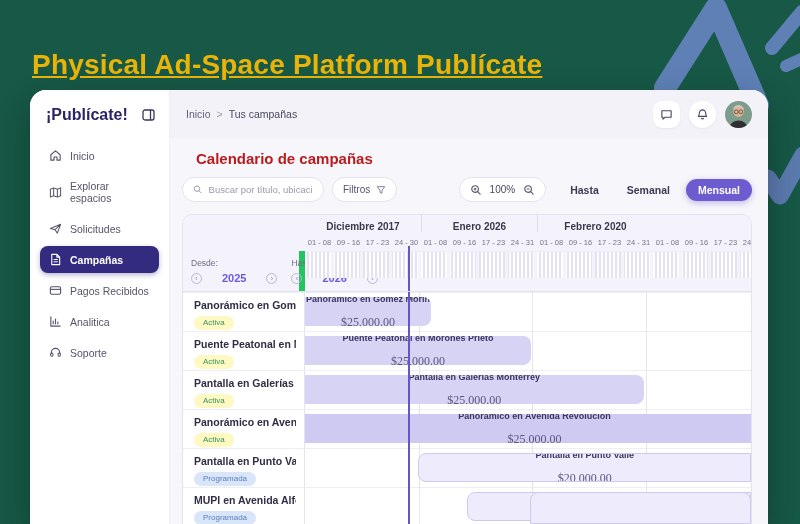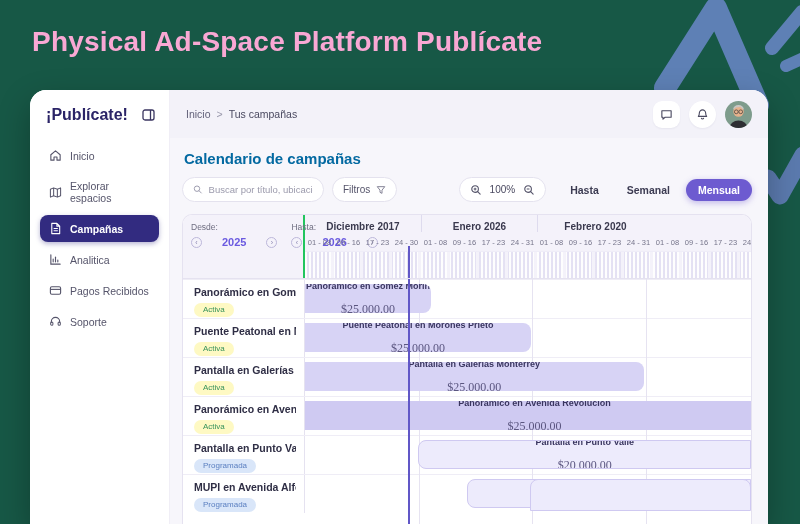--- a/index.html
+++ b/index.html
@@ -2,31 +2,31 @@
 <html><head>
 <meta charset="utf-8">
 <style>
   * { margin:0; padding:0; box-sizing:border-box; }
   html,body { width:800px; height:524px; }
   body { font-family:"Liberation Sans", sans-serif; background:#175846; overflow:hidden; }
   .page { position:relative; width:800px; height:524px; overflow:hidden; }
 
   
   .deco { position:absolute; top:0; right:0; pointer-events:none; }
-  .banner-title { position:absolute; left:32px; top:26px; font-size:28px; font-weight:700;
-    color:#f9a8d4; letter-spacing:.2px; }
+  .banner-title { position:absolute; left:32px; top:49px; font-size:28px; font-weight:700;
+    color:#eab308; letter-spacing:.2px;text-decoration:underline; }
 
   
   .card { position:absolute; left:30px; top:90px; width:738px; height:434px;
     background:#FBFAFE; border-radius:16px 16px 0 0; box-shadow:0 12px 32px rgba(0,0,0,.28);
     display:flex; overflow:hidden; }
 
   
   .sidebar { width:140px; background:#FFFFFF; border-right:1px solid #F0EEF6; padding:16px 0 0 0; flex:none; }
-  .logo-row { display:flex; align-items:center; gap:14px; padding:0 14px 14px 16px;justify-content:center; }
+  .logo-row { display:flex; align-items:center; gap:14px; padding:0 14px 14px 16px; }
   .logo { font-size:16px; font-weight:700; color:#2B2467; }
   .nav-item { display:flex; align-items:center; gap:8px; margin:4px 10px; padding:7px 9px;
     border-radius:8px; font-size:10.5px; color:#55546A; cursor:pointer; }
   .nav-item svg { flex:none; }
   .nav-item.active { background:#322B80; color:#FFFFFF; font-weight:700;
     box-shadow:0 2px 5px rgba(50,43,128,.35); }
 
   
   .main { flex:1; display:flex; flex-direction:column; min-width:0; }
   .topbar { height:48px; background:#F3F2F9; display:flex; align-items:center;
@@ -36,43 +36,43 @@
   .crumbs .current { color:#4A4960; }
   .top-actions { margin-left:auto; display:flex; align-items:center; gap:9px; }
   .icon-btn { width:27px; height:27px; background:#FFFFFF; border:none; border-radius:9px;
     display:flex; align-items:center; justify-content:center; cursor:pointer;
     box-shadow:0 1px 2px rgba(40,40,80,.06); }
   .icon-btn.round { border-radius:50%; }
   .avatar { width:27px; height:27px; border-radius:50%; overflow:hidden; flex:none; cursor:pointer; }
 
   .content { flex:1; background:#F7F6FB; padding:10px 16px 0 12px; display:flex;
     flex-direction:column; min-height:0; }
-  .page-title { font-size:15px; font-weight:700; color:#0369a1; margin:2px 0 10px 2px; }
+  .page-title { font-size:15px; font-weight:700; color:#b91c1c; margin:2px 0 10px 14px; }
 
   .toolbar { display:flex; align-items:center; gap:8px; margin-bottom:12px; }
   .pill { height:25px; background:#FFFFFF; border:1px solid #E4E2EE; border-radius:13px;
     display:flex; align-items:center; gap:6px; padding:0 10px; }
   .search { width:142px; }
   .search input { border:none; outline:none; width:100%; font-size:9.5px; color:#4A4960;
     font-family:"Liberation Sans", sans-serif; background:transparent; }
   .search input::placeholder { color:#9B9AAC; }
   .filtros { font-size:10px; color:#55546A; cursor:pointer; }
   .zoom-pill { margin-left:auto; font-size:10px; color:#4A4960; gap:8px; }
   .zoom-pill svg { cursor:pointer; }
   .tabs { display:flex; align-items:center; gap:4px; margin-left:4px; }
   .tab { font-size:10.5px; font-weight:700; color:#3C3B52; padding:5px 12px; cursor:pointer;
     border-radius:14px; }
   .tab.active { background:#6D5BD0; color:#FFFFFF; box-shadow:0 2px 6px rgba(109,91,208,.4); }
 
   
   .panel { flex:1; background:#FFFFFF; border:1px solid #E5E2F0; border-bottom:none;
     border-radius:10px 10px 0 0; display:flex; flex-direction:column; overflow:hidden; min-height:0; }
   .cal-header { display:flex; flex:none; background:#F4F2FA; border-bottom:1px solid #E5E2F0; }
-  .range-cell { width:122px; flex:none; border-right:2px solid #22c55e; padding:7px 8px;
-    display:flex; gap:14px; }
+  .range-cell { width:122px; flex:none; border-right:6px solid #22c55e; padding:7px 8px;
+    display:flex; gap:14px;margin-top:36px; }
   .range-group .rlabel { font-size:8.5px; color:#6E6D80; margin-bottom:4px; }
   .stepper { display:flex; align-items:center; gap:20px; }
   .step-btn { width:11px; height:11px; border-radius:50%; border:1px solid #BCB7DA;
     background:transparent; color:#8A85B0; font-size:7px; line-height:9px; text-align:center;
     cursor:pointer; padding:0; }
   .year { font-size:11px; font-weight:700; color:#6A5AE0; }
 
   .grid-header { flex:1; min-width:0; overflow:hidden; position:relative; }
   .months-row, .weeks-row { display:flex; width:102%; }
   .month-cell { width:25.5%; flex:none; text-align:center; padding-top:6px; font-size:10px;
@@ -144,43 +144,49 @@
               <path d="M2 6.2 L7 2 L12 6.2 V12 H8.6 V8.6 H5.4 V12 H2 Z" fill="none" stroke="currentColor" stroke-width="1.2" stroke-linejoin="round"></path>
             </svg>
           <span>Inicio</span>
         </div>
         <div class="nav-item">
           <svg width="13" height="13" viewBox="0 0 14 14">
               <path d="M1.5 3.5 L5 2 L9 3.5 L12.5 2 V10.5 L9 12 L5 10.5 L1.5 12 Z M5 2 V10.5 M9 3.5 V12" fill="none" stroke="currentColor" stroke-width="1.1" stroke-linejoin="round"></path>
             </svg>
           <span>Explorar espacios</span>
         </div>
+        <div class="nav-item">
+          <svg width="13" height="13" viewBox="0 0 14 14">
+              <path d="M1.5 7 L12.5 2.5 L9 12 L6.5 8.3 L1.5 7 Z M6.5 8.3 L12.5 2.5" fill="none" stroke="currentColor" stroke-width="1.1" stroke-linejoin="round"></path>
+            </svg>
+          <span>Solicitudes</span>
+        </div>
         <div class="nav-item active">
           <svg width="13" height="13" viewBox="0 0 14 14">
               <path d="M3 1.5 H8.5 L11.5 4.5 V12.5 H3 Z M8.5 1.5 V4.5 H11.5" fill="none" stroke="currentColor" stroke-width="1.2" stroke-linejoin="round"></path>
               <line x1="5" y1="7" x2="9.5" y2="7" stroke="currentColor" stroke-width="1.1"></line>
               <line x1="5" y1="9.5" x2="9.5" y2="9.5" stroke="currentColor" stroke-width="1.1"></line>
             </svg>
           <span>Campañas</span>
+        </div>
+        <div class="nav-item">
+          <svg width="13" height="13" viewBox="0 0 14 14">
+              <rect x="1.5" y="3" width="11" height="8" rx="1.5" fill="none" stroke="currentColor" stroke-width="1.2"></rect>
+              <line x1="1.5" y1="5.8" x2="12.5" y2="5.8" stroke="currentColor" stroke-width="1.2"></line>
+            </svg>
+          <span>Pagos Recibidos</span>
         </div>
         <div class="nav-item">
           <svg width="13" height="13" viewBox="0 0 14 14">
               <path d="M2 2 V12 H12" fill="none" stroke="currentColor" stroke-width="1.2" stroke-linecap="round"></path>
               <line x1="4.5" y1="9.5" x2="4.5" y2="6.5" stroke="currentColor" stroke-width="1.2" stroke-linecap="round"></line>
               <line x1="7" y1="9.5" x2="7" y2="4.5" stroke="currentColor" stroke-width="1.2" stroke-linecap="round"></line>
               <line x1="9.5" y1="9.5" x2="9.5" y2="7.5" stroke="currentColor" stroke-width="1.2" stroke-linecap="round"></line>
             </svg>
           <span>Analitica</span>
-        </div>
-        <div class="nav-item">
-          <svg width="13" height="13" viewBox="0 0 14 14">
-              <rect x="1.5" y="3" width="11" height="8" rx="1.5" fill="none" stroke="currentColor" stroke-width="1.2"></rect>
-              <line x1="1.5" y1="5.8" x2="12.5" y2="5.8" stroke="currentColor" stroke-width="1.2"></line>
-            </svg>
-          <span>Pagos Recibidos</span>
         </div>
         <div class="nav-item">
           <svg width="13" height="13" viewBox="0 0 14 14">
               <path d="M2.5 8 V7 a4.5 4.5 0 0 1 9 0 V8" fill="none" stroke="currentColor" stroke-width="1.2" stroke-linecap="round"></path>
               <rect x="1.8" y="7.5" width="2.4" height="3.5" rx="1.1" fill="none" stroke="currentColor" stroke-width="1.1"></rect>
               <rect x="9.8" y="7.5" width="2.4" height="3.5" rx="1.1" fill="none" stroke="currentColor" stroke-width="1.1"></rect>
             </svg>
           <span>Soporte</span>
         </div>
       </nav>

